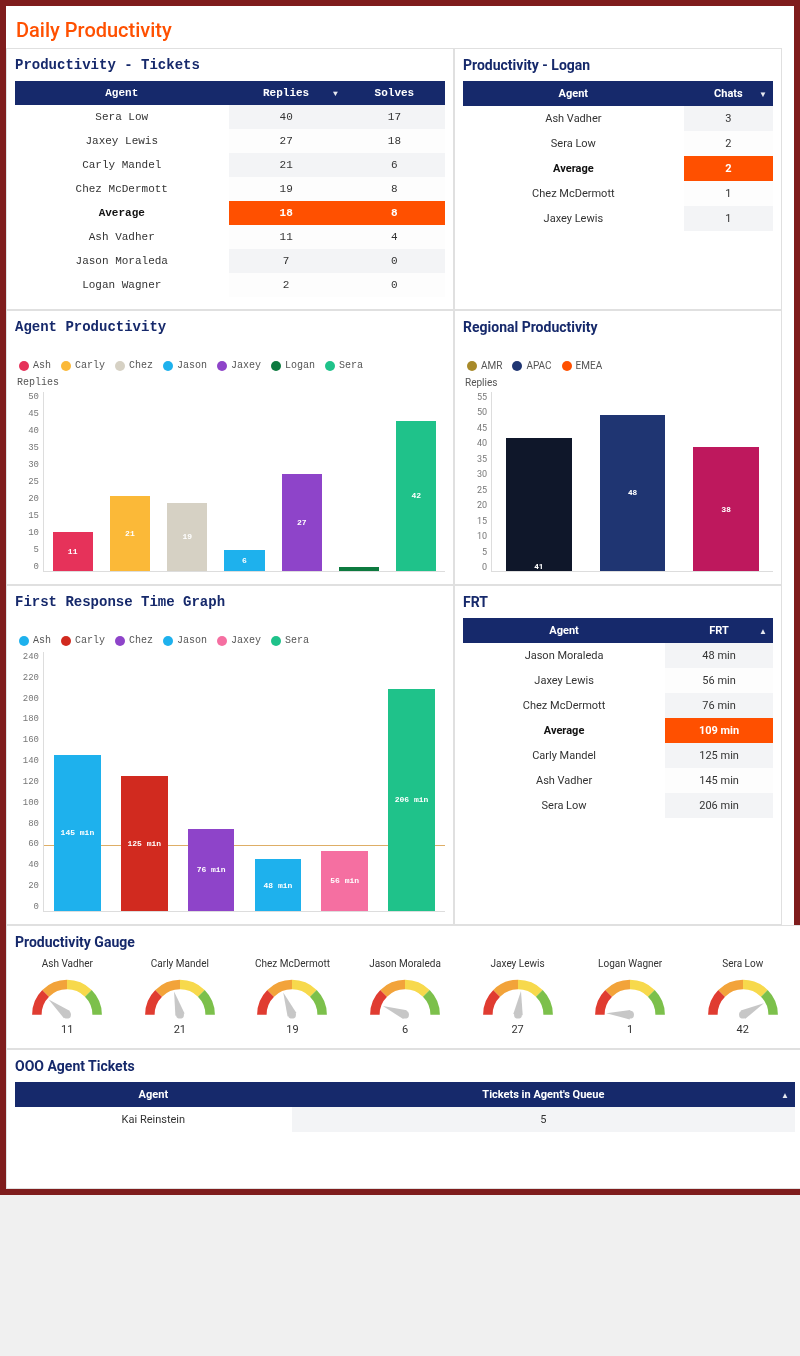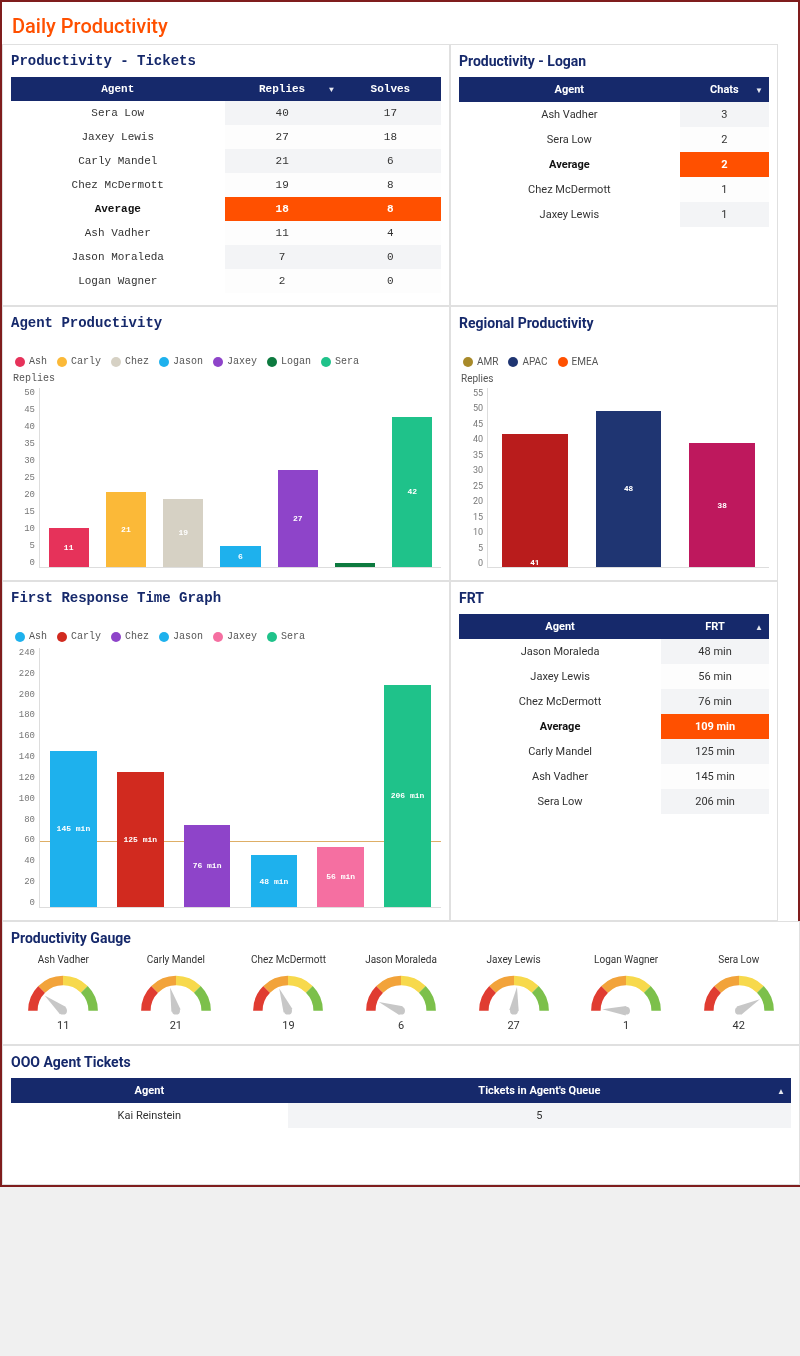--- a/index.html
+++ b/index.html
@@ -3,21 +3,21 @@
 <meta charset="utf-8">
 <style>
   * { box-sizing: border-box; margin: 0; padding: 0; }
   body {
     font-family: -apple-system, BlinkMacSystemFont, "Segoe UI", Roboto, sans-serif;
     background: #f0f0f0;
     width: 800px;
     font-size: 12px;
     color: #111;
   }
-  .wrap { background: #fff; border: 2px solid #7f1d1d; }
+  .wrap { background: #fff; border: 6px solid #7f1d1d; }
   .page-title {
     color: #ff5000;
     font-size: 20px;
     font-weight: 500;
     padding: 12px 10px 6px;
   }
   .grid { display: flex; flex-wrap: wrap; }
   .panel {
     border: 1px solid #e0e0e0;
     background: #fff;
@@ -302,21 +302,21 @@
             <div>25</div>
             <div>30</div>
             <div>35</div>
             <div>40</div>
             <div>45</div>
             <div>50</div>
             <div>55</div>
           </div>
           <div class="plot">
             <div class="bar-slot">
-              <div class="bar" style="height: 74.5455%; background: #b91c1c; align-items: flex-end;">
+              <div class="bar" style="height: 74.5455%; background: #0f172a; align-items: flex-end;">
                 <div class="bar-label">41</div>
               </div>
             </div>
             <div class="bar-slot">
               <div class="bar" style="height: 87.2727%; background: rgb(31, 53, 114);">
                 <div class="bar-label">48</div>
               </div>
             </div>
             <div class="bar-slot">
               <div class="bar" style="height: 69.0909%; background: #be185d;">

